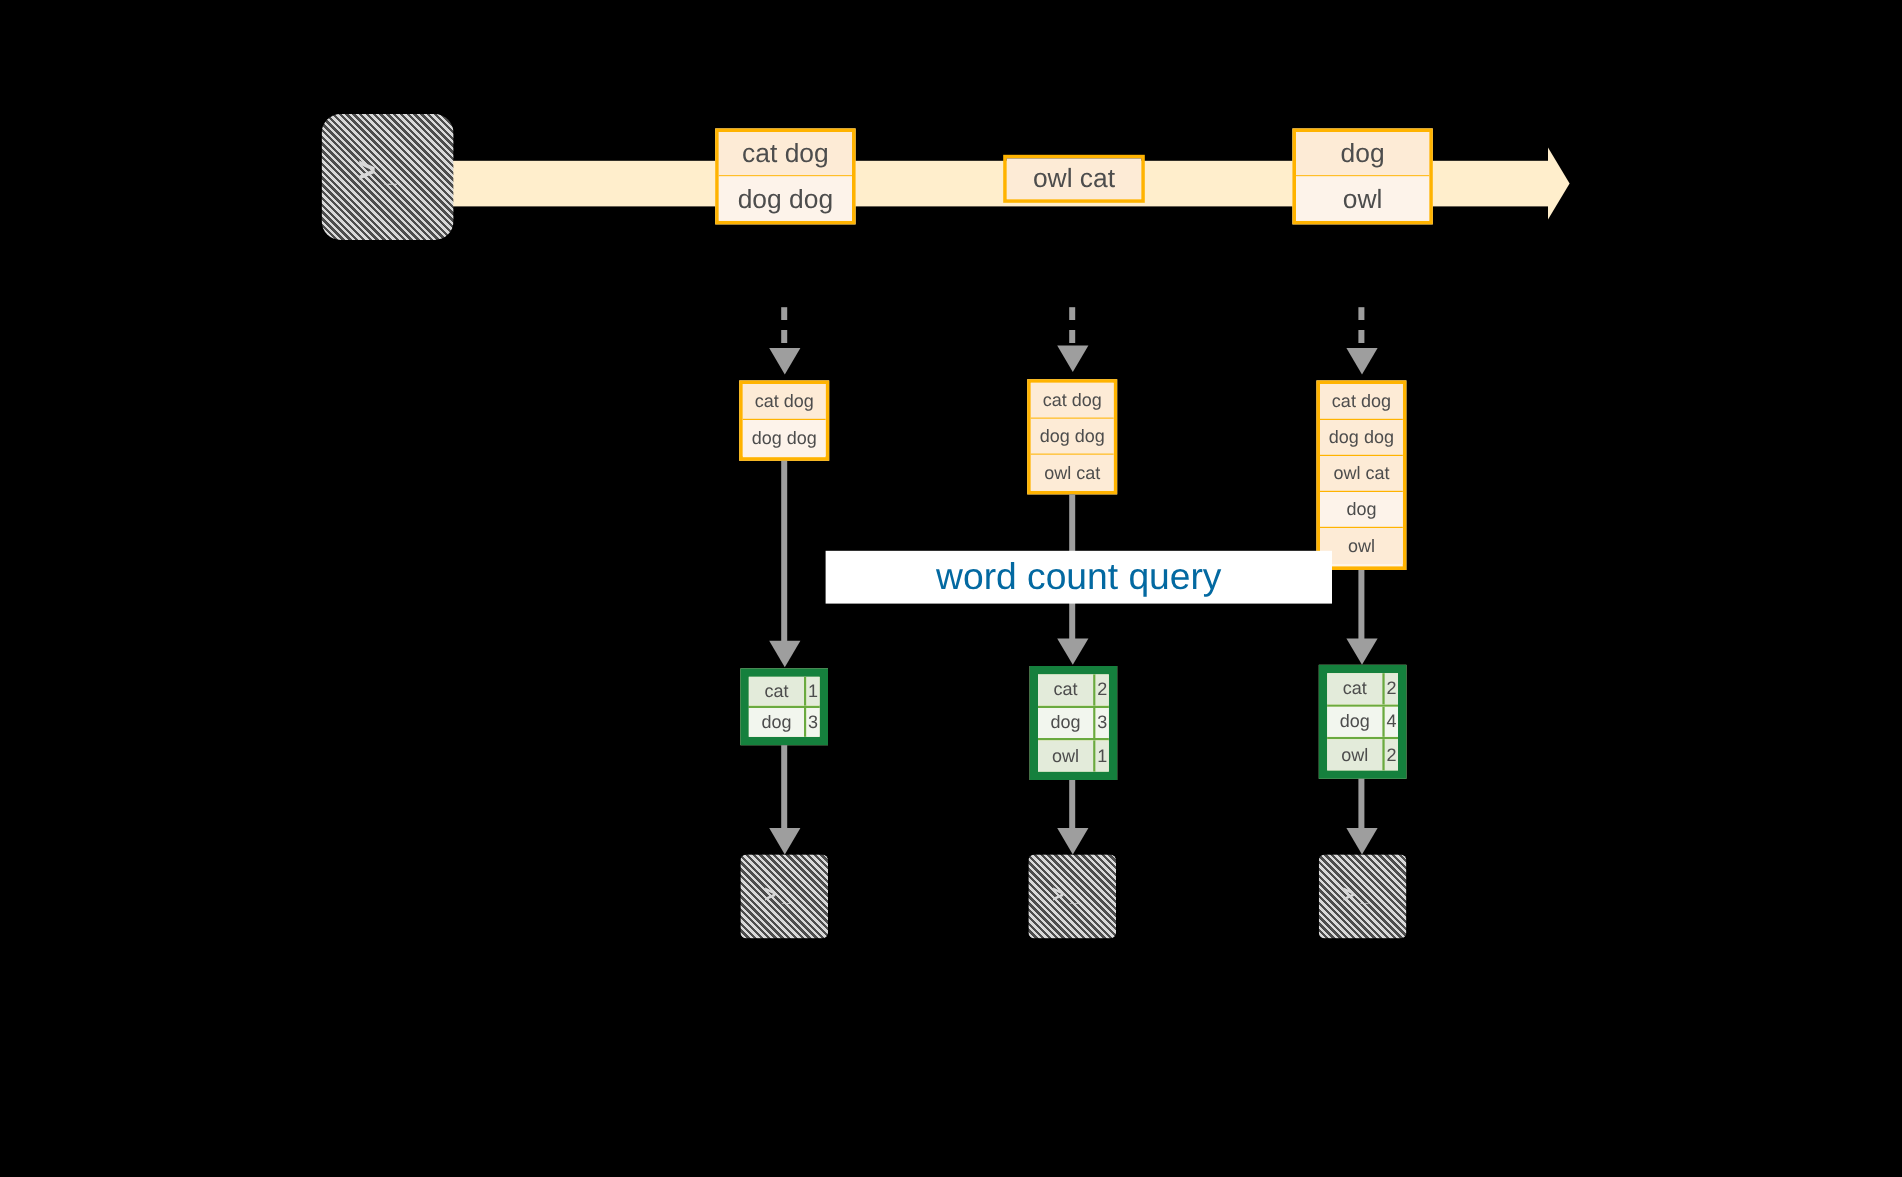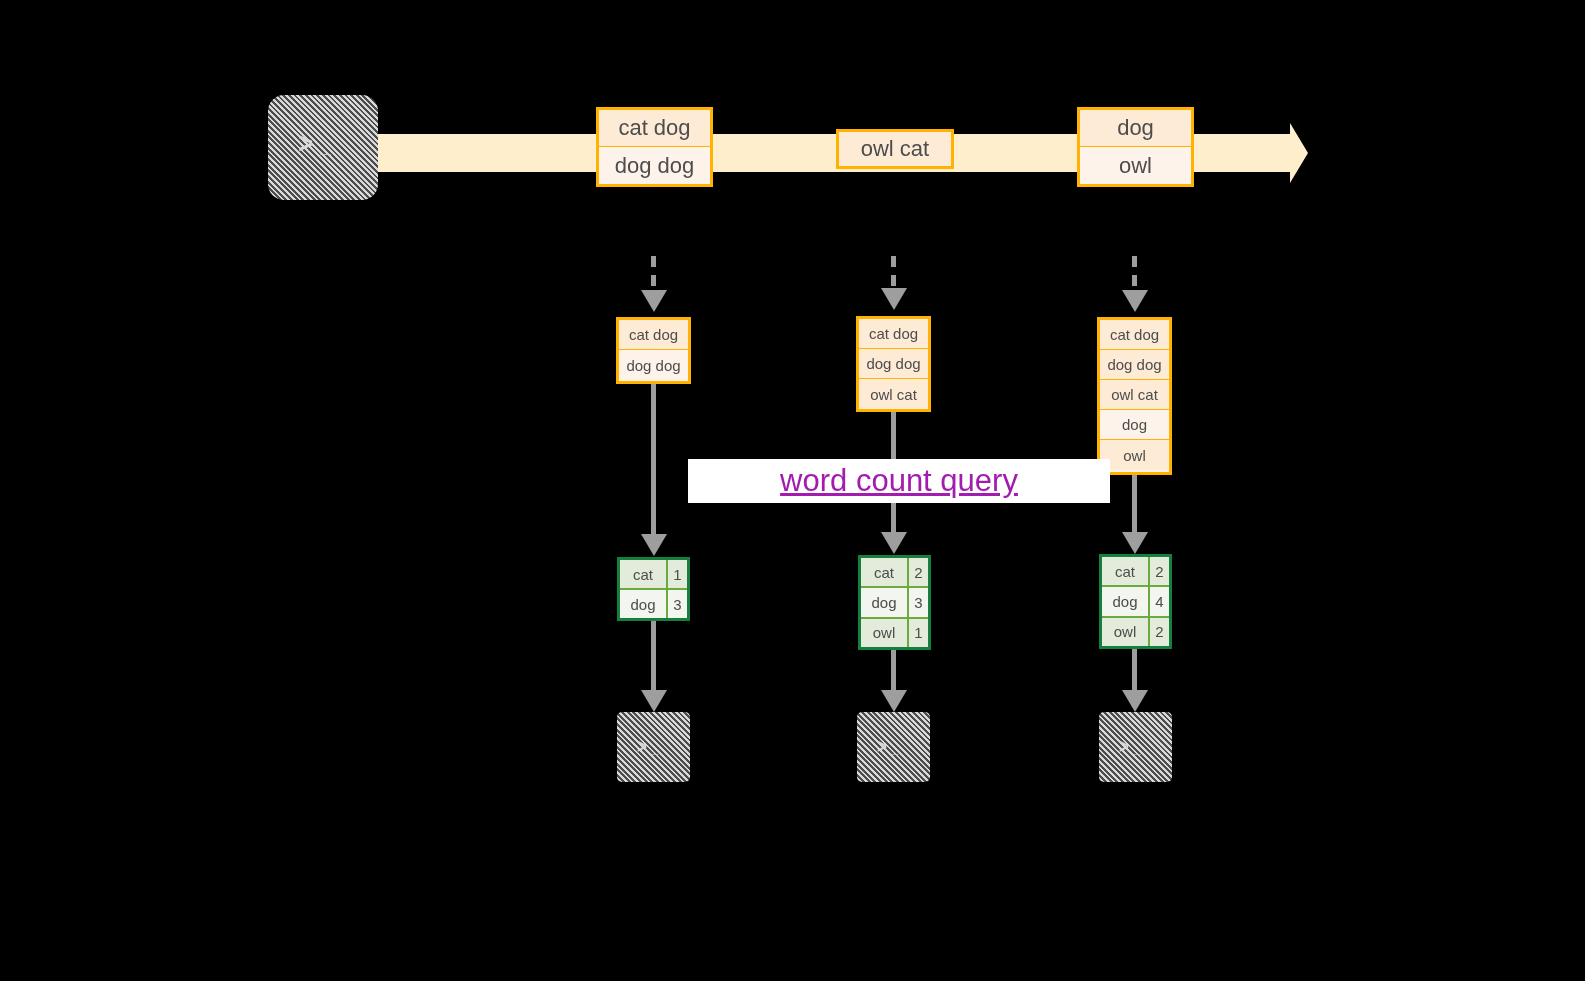--- a/index.html
+++ b/index.html
@@ -28,39 +28,39 @@
              border-left:18px solid #ffeecc;}
 
   
   .obox{position:absolute;box-sizing:border-box;border:3px solid #ffb300;background:#fff4e6;}
   .orow{box-sizing:border-box;display:flex;align-items:center;justify-content:center;
         color:#4d4d4d;background:#fdebd6;border-bottom:1.5px solid #ffb300;}
   .orow:last-child{border-bottom:none;}
   .orow.light{background:#fdf3ea;}
 
   
-  .gbox{position:absolute;box-sizing:border-box;border:3px solid #15803d;background:#fef9c3;
+  .gbox{position:absolute;box-sizing:border-box;border:7px solid #15803d;background:#fef9c3;
         display:flex;flex-direction:column;}
   .grow{display:flex;flex:1 1 auto;border-bottom:2px solid #6aaa3f;}
   .grow:last-child{border-bottom:none;}
   .gcell{box-sizing:border-box;display:flex;align-items:center;justify-content:center;
          color:#4d4d4d;background:#e3ebda;}
   .gcell.k{border-right:2px solid #6aaa3f;}
   .grow.light .gcell{background:#f2f6ee;}
 
   
   .vline{position:absolute;background:#9e9e9e;width:5px;}
   .vdash{position:absolute;width:5px;
          background:repeating-linear-gradient(to bottom,#9e9e9e 0 11px,transparent 11px 19px);}
   .vhead{position:absolute;width:0;height:0;border-left:13px solid transparent;
          border-right:13px solid transparent;border-top:22px solid #9e9e9e;}
 
   
-  .qlabel{position:absolute;background:#ffffff;color:#a21caf;display:flex;
-          align-items:center;justify-content:center;text-decoration:underline;}
+  .qlabel{position:absolute;background:#ffffff;color:#0369a1;display:flex;
+          align-items:center;justify-content:center;}
 </style>
 </head>
 <body>
 
 <div id="stage">
 
   <div class="band" style="left:372px;top:134px;width:918px;height:38px;"></div>
   <div class="band-head" style="left:1290px;top:123px;"></div>
 
   <div class="terminal rounded" style="left:268px;top:95px;width:110px;height:105px;">

